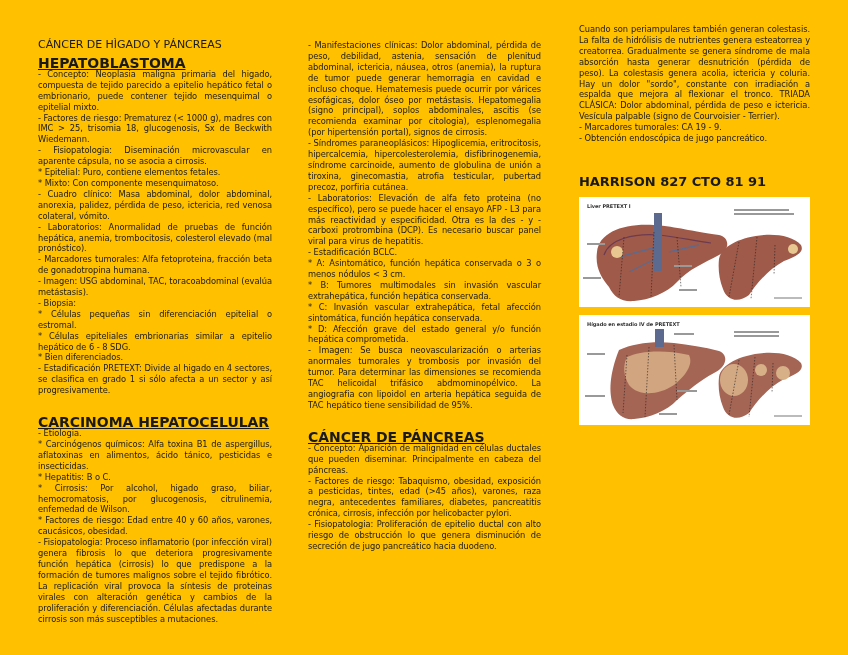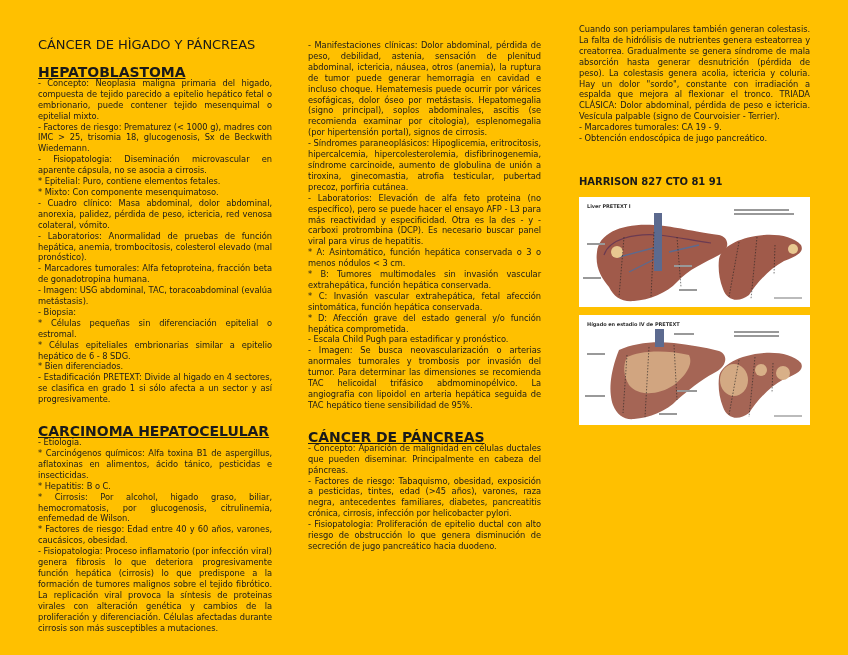--- a/index.html
+++ b/index.html
@@ -14,33 +14,33 @@
   .col {
     position: absolute;
     font-size: 8.3px;
     line-height: 10.9px;
     text-align: justify;
     letter-spacing: -0.05px;
   }
   #col1 { left: 38px; top: 40px; width: 234px; }
   #col2 { left: 308px; top: 40px; width: 233px; }
   #col3 { left: 579px; top: 24px; width: 231px; }
-  .doc-title { font-size: 13px; margin: 0 0 15px 0; text-transform: none; }
+  .doc-title { font-size: 11px; margin: 0 0 6px 0; text-transform: none; }
   .section-heading {
     font-weight: bold;
     text-decoration: underline;
     font-size: 14px;
     line-height: 12px;
     margin: 0;
   }
   .section-heading.spaced { margin-top: 20px; }
   p.para { margin: 0; }
   .ref {
     font-weight: bold;
-    font-size: 10px;
+    font-size: 13px;
     margin: 33px 0 9px 0;
   }
   .figure {
     background: #ffffff;
     width: 231px;
     height: 110px;
     position: relative;
     overflow: hidden;
     margin-bottom: 8px;
   }
@@ -81,25 +81,25 @@
     <p class="para">* Factores de riesgo: Edad entre 40 y 60 años, varones, caucásicos, obesidad.</p>
     <p class="para">- Fisiopatologia: Proceso inflamatorio (por infección viral) genera fibrosis lo que deteriora progresivamente función hepática (cirrosis) lo que predispone a la formación de tumores malignos sobre el tejido fibrótico. La replicación viral provoca la síntesis de proteinas virales con alteración genética y cambios de la proliferación y diferenciación. Células afectadas durante cirrosis son más susceptibles a mutaciones.</p>
   </div>
 </div>
 
 <div id="col2" class="col">
   <div>
     <p class="para">- Manifestaciones clínicas: Dolor abdominal, pérdida de peso, debilidad, astenia, sensación de plenitud abdominal, ictericia, náusea, otros (anemia), la ruptura de tumor puede generar hemorragia en cavidad e incluso choque. Hematemesis puede ocurrir por várices esofágicas, dolor óseo por metástasis. Hepatomegalia (signo principal), soplos abdominales, ascitis (se recomienda examinar por citologia), esplenomegalia (por hipertensión portal), signos de cirrosis.</p>
     <p class="para">- Síndromes paraneoplásicos: Hipoglicemia, eritrocitosis, hipercalcemia, hipercolesterolemia, disfibrinogenemia, síndrome carcinoide, aumento de globulina de unión a tiroxina, ginecomastia, atrofia testicular, pubertad precoz, porfiria cutánea.</p>
     <p class="para">- Laboratorios: Elevación de alfa feto proteina (no específico), pero se puede hacer el ensayo AFP - L3 para más reactividad y especificidad. Otra es la des - y - carboxi protrombina (DCP). Es necesario buscar panel viral para virus de hepatitis.</p>
+    <p class="para">- Estadificación BCLC.</p>
     <p class="para">* A: Asintomático, función hepática conservada o 3 o menos nódulos &lt; 3 cm.</p>
     <p class="para">* B: Tumores multimodales sin invasión vascular extrahepática, función hepática conservada.</p>
     <p class="para">* C: Invasión vascular extrahepática, fetal afección sintomática, función hepática conservada.</p>
     <p class="para">* D: Afección grave del estado general y/o función hepática comprometida.</p>
-    <p class="para">- Escala Child Pugh para estadificar y pronóstico.</p>
     <p class="para">- Imagen: Se busca neovascularización o arterias anormales tumorales y trombosis por invasión del tumor. Para determinar las dimensiones se recomienda TAC helicoidal trifásico abdmominopélvico. La angiografia con lipoidol en arteria hepática seguida de TAC hepático tiene sensibilidad de 95%.</p>
   </div>
   <h2 class="section-heading spaced">CÁNCER DE PÁNCREAS</h2>
   <div>
     <p class="para">- Concepto: Aparición de malignidad en células ductales que pueden diseminar. Principalmente en cabeza del páncreas.</p>
     <p class="para">- Factores de riesgo: Tabaquismo, obesidad, exposición a pesticidas, tintes, edad (&gt;45 años), varones, raza negra, antecedentes familiares, diabetes, pancreatitis crónica, cirrosis, infección por helicobacter pylori.</p>
     <p class="para">- Fisiopatologia: Proliferación de epitelio ductal con alto riesgo de obstrucción lo que genera disminución de secreción de jugo pancreático hacia duodeno.</p>
   </div>
 </div>
 

